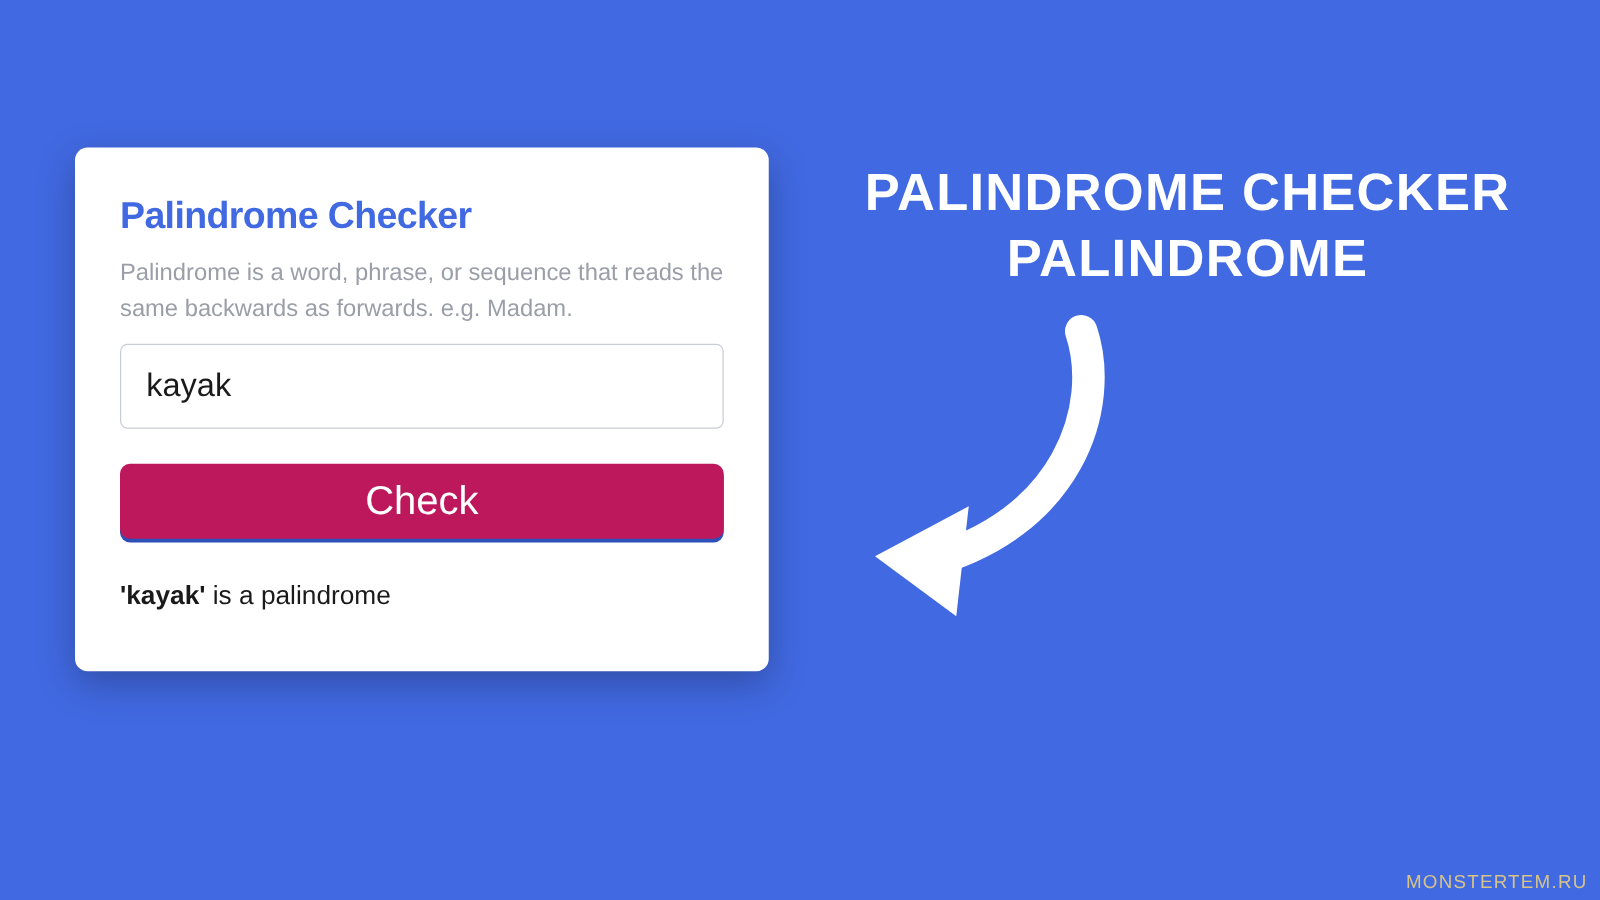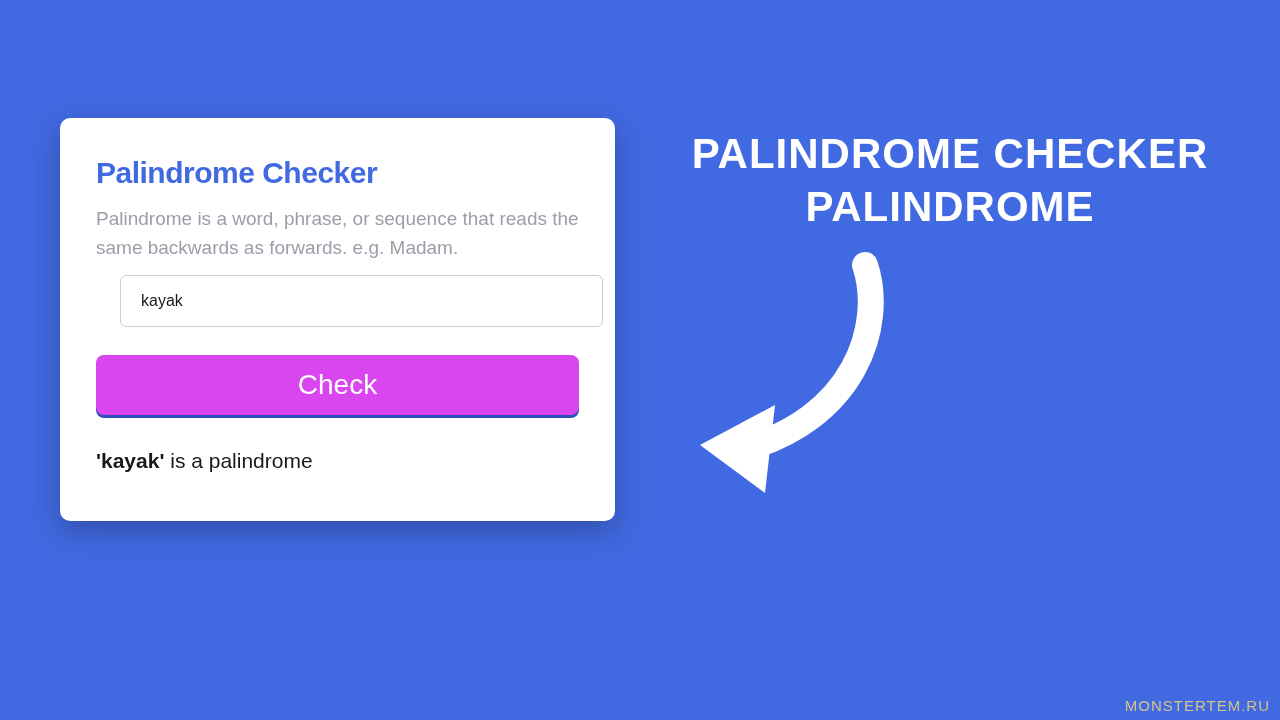--- a/index.html
+++ b/index.html
@@ -34,39 +34,38 @@
   }
   .card-desc {
     color: #9a9ea8;
     font-size: 19px;
     line-height: 1.55;
     margin-bottom: 12px;
     font-weight: 400;
   }
   .card-input {
     width: 100%;
-    height: 52px;
+    height: 68px;
     border: 1px solid #c9cdd4;
     border-radius: 6px;
     padding: 0 20px;
-    font-size: 16px;
+    font-size: 26px;
     color: #1a1a1a;
     outline: none;
     margin-bottom: 28px;
     font-family: inherit;
-    margin-left: 24px;
   }
   .card-button {
     width: 100%;
     height: 60px;
-    background: #d946ef;
+    background: #be185d;
     border: none;
     border-radius: 8px;
     color: #ffffff;
-    font-size: 28px;
+    font-size: 32px;
     font-weight: 400;
     cursor: pointer;
     font-family: inherit;
     box-shadow: 0 3px 0 #2d4fb8;
     margin-bottom: 34px;
   }
   .card-result {
     font-size: 21px;
     color: #1a1a1a;
   }

